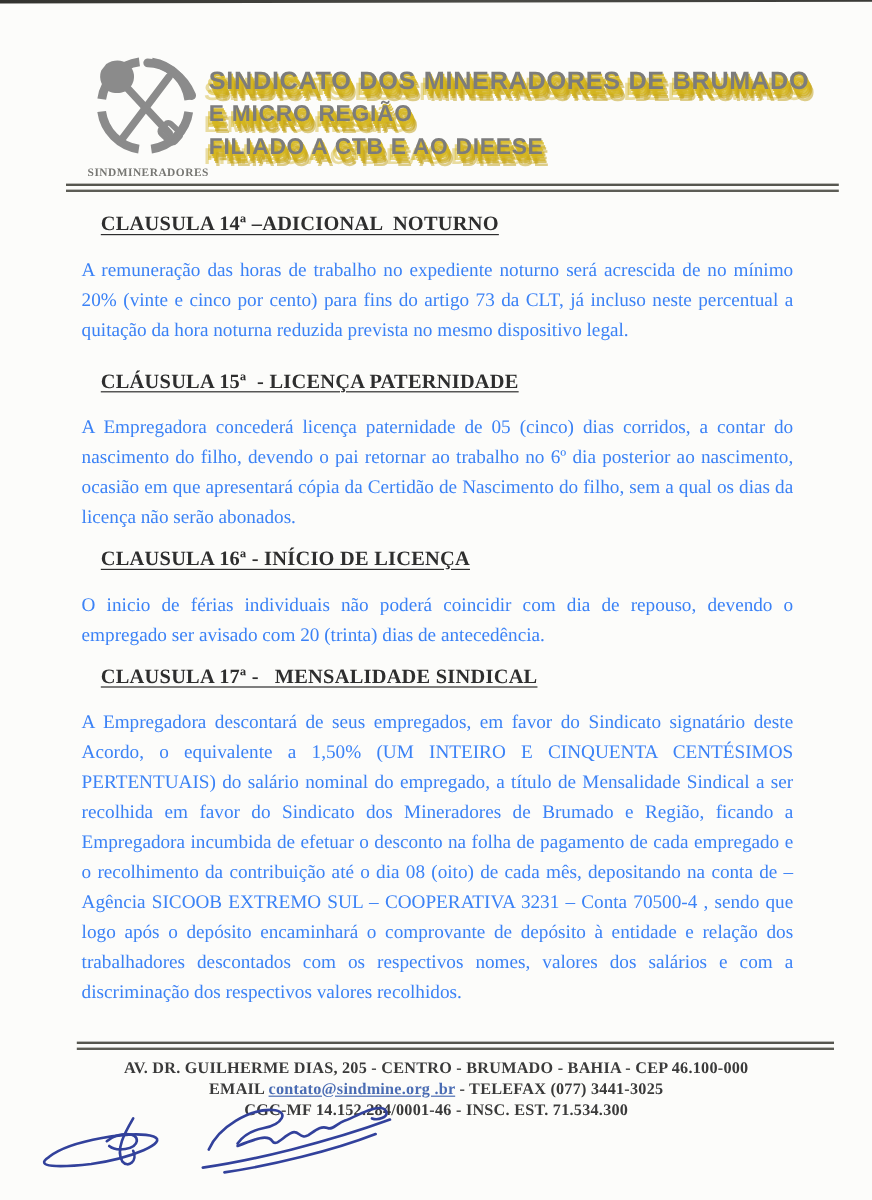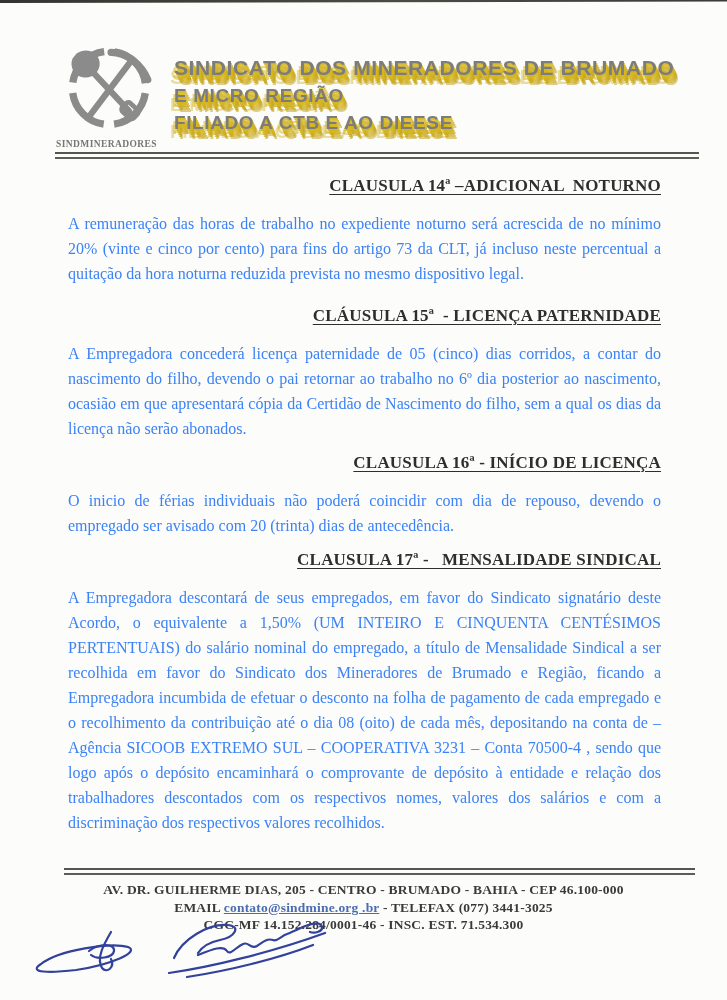--- a/index.html
+++ b/index.html
@@ -15,21 +15,21 @@
   }
   
   .scan-edge{
     position:absolute;top:0;left:0;width:101%;height:3px;
     background:linear-gradient(90deg,#33332f,#4b4b46 55%,#3a3a36);
     transform:rotate(-0.12deg);transform-origin:left top;
   }
 
   
   .letterhead{display:flex;align-items:flex-start;padding:44px 34px 0 56px;}
-  .logo-wrap{width:118px;flex:0 0 auto;text-align:left;}
+  .logo-wrap{width:118px;flex:0 0 auto;text-align:right;}
   .logo-label{
     font-size:9.5px;font-weight:bold;color:#767672;
     letter-spacing:0.4px;margin-top:1px;
   }
   .title-block{
     flex:1;text-align:left;padding-top:12px;
     font-family:"Liberation Sans", sans-serif;
     font-weight:800;color:#7c7c7c;
   }
   .title-line{
@@ -47,21 +47,21 @@
   .title-line.l2,.title-line.l3{font-size:19px;margin-top:5px;}
 
   .rule-double{height:3px;border-top:2px solid #56564f;border-bottom:2px solid #5d5d56;}
   .rule-header{margin:3px 28px 0 55px;}
 
   
   .doc-main{margin:0 66px 0 68px;}
   .clause-heading{
     font-size:17px;font-weight:bold;color:#2e2e2e;
     text-decoration:underline;text-underline-offset:3px;
-    white-space:pre-wrap;letter-spacing:0.2px;margin:0;text-align:right;
+    white-space:pre-wrap;letter-spacing:0.2px;margin:16px;
   }
   .clause-body{
     font-size:16px;line-height:25px;text-align:justify;
     margin:15px 0 0;color:#3b82f6;
   }
   .c14 .clause-heading{margin-top:17px;}
   .c15 .clause-heading{margin-top:20px;}
   .c16 .clause-heading{margin-top:12px;}
   .c17 .clause-heading{margin-top:12px;}
 

